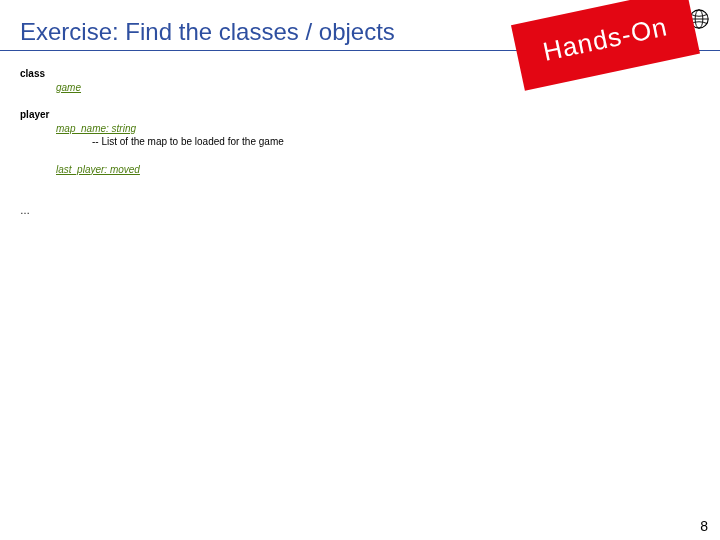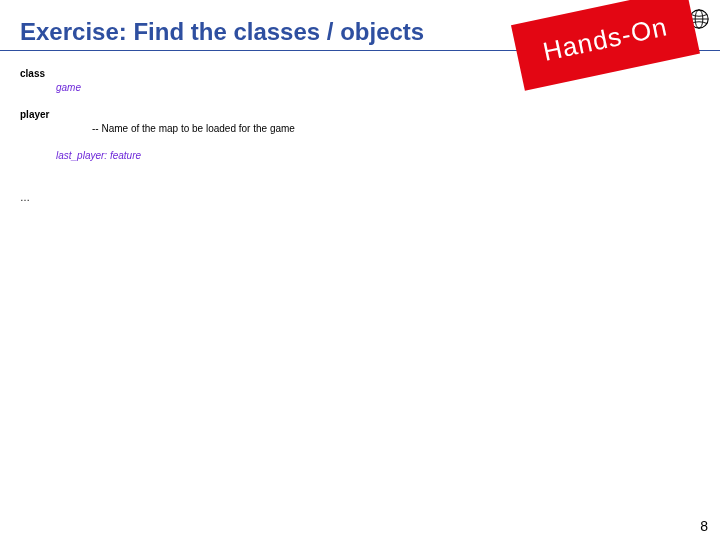--- a/index.html
+++ b/index.html
@@ -8,21 +8,21 @@
     height: 540px;
     background: #ffffff;
     font-family: "Comic Sans MS", "Trebuchet MS", sans-serif;
     position: relative;
     overflow: hidden;
   }
   .title {
     color: #2e4fa0;
     font-size: 24px;
     padding: 18px 0 4px 20px;
-    font-weight: bold;
+    font-weight: normal;
   }
   .hr {
     border: none;
     border-top: 1px solid #2e4fa0;
     margin: 0 0 10px 0;
   }
   .badge {
     position: absolute;
     top: 6px;
     right: 26px;
@@ -42,21 +42,21 @@
     height: 22px;
   }
   .globe svg { width: 100%; height: 100%; }
   .content {
     padding: 6px 0 0 20px;
     font-size: 10px;
     line-height: 1.35;
     font-family: "Comic Sans MS", "Trebuchet MS", sans-serif;
   }
   .kw { color: #000; font-weight: bold; }
-  .em { color: #6d28d9; font-style: italic; }
+  .em { color: #4d7c0f; font-style: italic; text-decoration: underline; }
   .cm { color: #000; }
   .ind1 { padding-left: 36px; display: block; }
   .ind2 { padding-left: 72px; display: block; }
   .gap { height: 14px; }
   .pagenum {
     position: absolute;
     bottom: 6px;
     right: 12px;
     font-size: 14px;
     color: #000;
@@ -79,21 +79,22 @@
   </svg>
 </div>
 
 <div class="badge">Hands-On</div>
 
 <div class="content">
   <span class="kw">class</span><br>
   <span class="ind1 em">game</span>
   <div class="gap"></div>
   <span class="kw">player</span><br>
-  <span class="ind2 cm">-- Name of the map to be loaded for the game</span>
+  <span class="ind1 em">map_name: string</span>
+  <span class="ind2 cm">-- List of the map to be loaded for the game</span>
   <div class="gap"></div>
-  <span class="ind1 em">last_player: feature</span>
+  <span class="ind1 em">last_player: moved</span>
   <div class="gap"></div>
   <div class="gap"></div>
   <span>…</span>
 </div>
 
 <div class="pagenum">8</div>
 
 </body></html>

